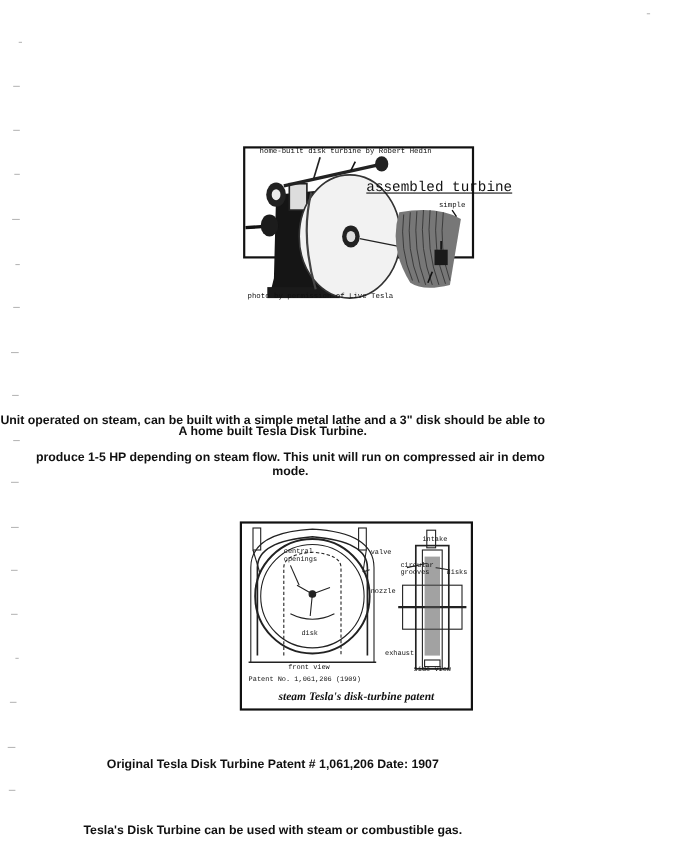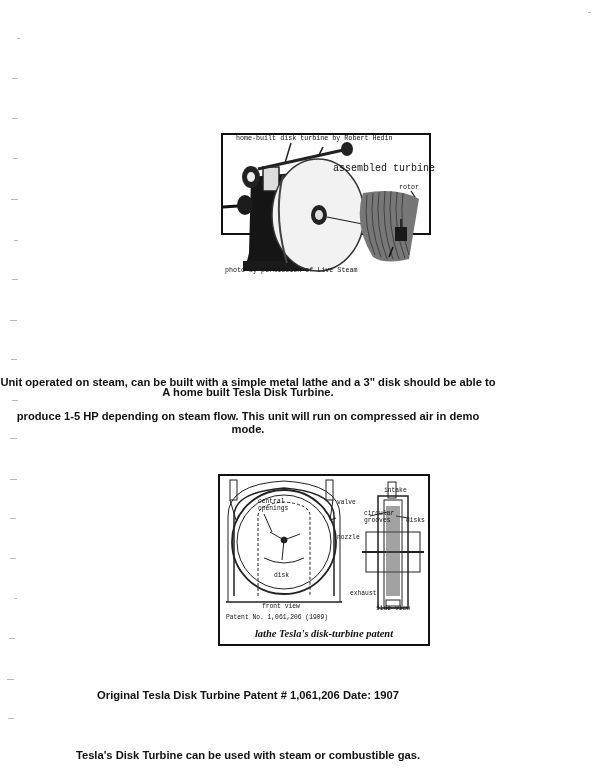--- a/index.html
+++ b/index.html
@@ -87,28 +87,28 @@
       <path d="M180 58 Q176 92 186 120" fill="none"></path>
     </g>
 
     <rect x="172" y="92" width="12" height="14" fill="#1a1a1a"></rect>
     <line x1="170" y1="112" x2="166" y2="122" stroke="#111" stroke-width="1.5"></line>
     <line x1="178" y1="84" x2="178" y2="92" stroke="#111" stroke-width="1.5"></line>
 
     <path d="M188 56 L192 62" stroke="#111" stroke-width="1.2"></path>
   </svg>
   <div class="mono" style="left:13px;top:-1px;font-size:6.7px;">home-built disk turbine by Robert Hedin</div>
-  <div class="mono" style="left:110px;top:28px;font-size:10px;">assembled turbine</div>
-  <div class="mono" style="left:176px;top:48px;font-size:6.7px;">rotor</div>
-  <div class="mono" style="left:2px;top:131px;font-size:6.7px;">photo by permission of Live Steam</div>
+  <div class="mono" style="left:110px;top:28px;font-size:13px;text-decoration:underline;">assembled turbine</div>
+  <div class="mono" style="left:176px;top:48px;font-size:6.7px;">simple</div>
+  <div class="mono" style="left:2px;top:131px;font-size:6.7px;">photo by permission of Live Tesla</div>
 </div>
 
 <div class="caption" style="top:386px;">A home built Tesla Disk Turbine.</div>
 <div class="caption" style="top:376px;">Unit operated on steam, can be built with a simple metal lathe and a 3" disk should be able to</div>
-<div class="caption" style="top:410px;">produce 1-5 HP depending on steam flow.  This unit will run on compressed air in demo mode.</div>
+<div class="caption" style="top:410px;padding-left:16px;">produce 1-5 HP depending on steam flow.  This unit will run on compressed air in demo mode.</div>
 
 <div id="patent-box" class="figure-box">
   <svg width="208" height="168" viewBox="0 0 208 168">
     <g fill="none" stroke="#222" stroke-width="1">
 
       <path d="M14 120 L14 40 Q14 16 64 12 Q114 16 114 40 L114 120" stroke-width="1.5"></path>
       <path d="M8 126 L8 40 Q8 8 64 5 Q120 8 120 40 L120 126"></path>
       <circle cx="64" cy="66" r="52" stroke-width="1.8"></circle>
       <circle cx="64" cy="66" r="47"></circle>
       <line x1="6" y1="126" x2="122" y2="126" stroke-width="1.5"></line>
@@ -145,17 +145,17 @@
   <div class="mono" style="left:117px;top:23px;font-size:6.3px;">valve</div>
   <div class="mono" style="left:117px;top:58px;font-size:6.3px;">nozzle</div>
   <div class="mono" style="left:164px;top:11px;font-size:6.3px;">intake</div>
   <div class="mono" style="left:144px;top:34px;font-size:6.3px;">circular</div>
   <div class="mono" style="left:144px;top:41px;font-size:6.3px;">grooves</div>
   <div class="mono" style="left:186px;top:41px;font-size:6.3px;">disks</div>
   <div class="mono" style="left:130px;top:114px;font-size:6.3px;">exhaust</div>
   <div class="mono" style="left:42px;top:127px;font-size:6.3px;">front view</div>
   <div class="mono" style="left:156px;top:129px;font-size:6.3px;">side view</div>
   <div class="mono" style="left:6px;top:138px;font-size:6.3px;">Patent No. 1,061,206 (1909)</div>
-  <div class="patent-title">lathe Tesla's disk-turbine patent</div>
+  <div class="patent-title">steam Tesla's disk-turbine patent</div>
 </div>
 
 <div class="caption" style="top:689px;">Original Tesla Disk Turbine Patent # 1,061,206 Date: 1907</div>
 <div class="caption" style="top:701px;margin-top:48px;">Tesla's Disk Turbine can be used with steam or combustible gas.</div>
 
 </body></html>

